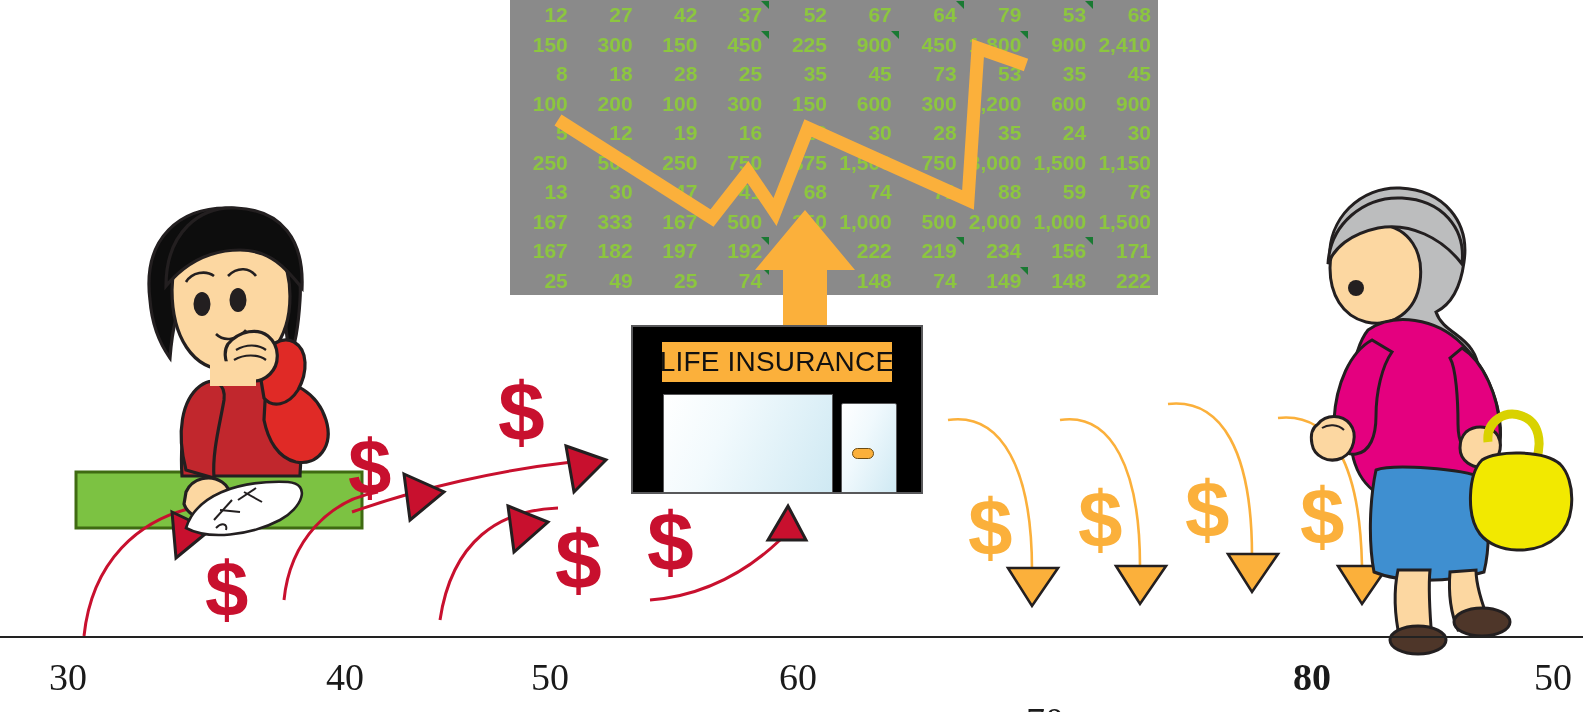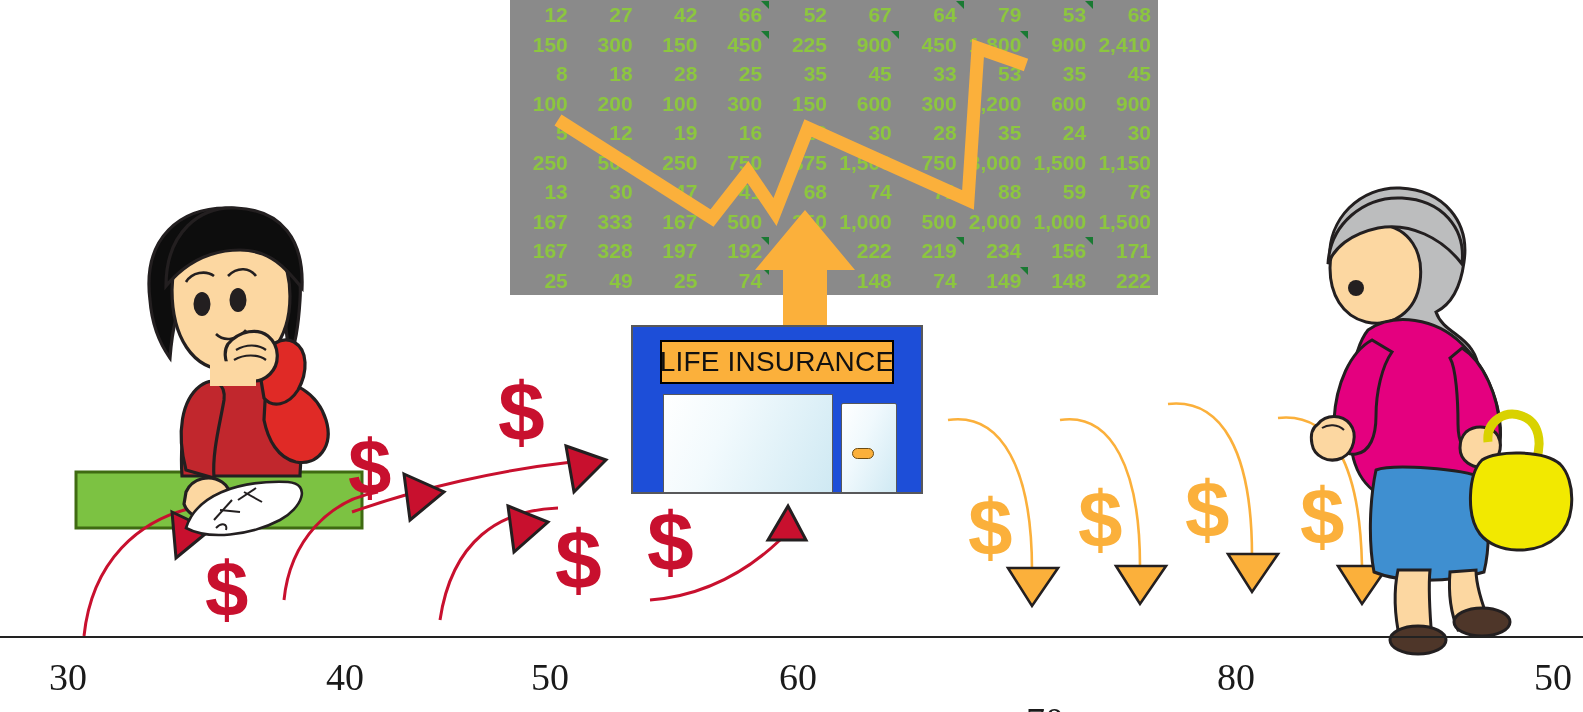--- a/index.html
+++ b/index.html
@@ -25,21 +25,21 @@
 
   
   #lineSvg{position:absolute;left:510px;top:0px;width:648px;height:281px;}
 
   
   #upArrow{position:absolute;left:755px;top:210px;width:100px;height:118px;}
 
   
   #building{
     position:absolute;left:631px;top:325px;width:292px;height:169px;
-    background:#1d4ed8;border:2px solid #58585a;box-sizing:border-box;
+    background:#000000;border:2px solid #58585a;box-sizing:border-box;
   }
   #sign{
     position:absolute;left:27px;top:13px;width:234px;height:44px;
     background:#fbb03b;border:2px solid #000;box-sizing:border-box;
     display:flex;align-items:center;justify-content:center;
   }
   #signText{font-size:28px;color:#111;font-family:"Liberation Sans",sans-serif;letter-spacing:.2px;white-space:nowrap;}
   #window{
     position:absolute;left:30px;top:67px;width:170px;height:99px;
     background:linear-gradient(115deg,#ffffff 0%,#f2fafd 35%,#cfe9f3 100%);
@@ -79,21 +79,21 @@
 
 <div id="stage">
 
   <div id="grid">
     <table id="gridTable">
         <tbody id="gridBody">
           <tr>
             <td>12</td>
             <td>27</td>
             <td>42</td>
-            <td class="cmt">66</td>
+            <td class="cmt">37</td>
             <td>52</td>
             <td>67</td>
             <td class="cmt">64</td>
             <td>79</td>
             <td class="cmt">53</td>
             <td>68</td>
           </tr>
           <tr>
             <td>150</td>
             <td>300</td>
@@ -106,21 +106,21 @@
             <td>900</td>
             <td>2,410</td>
           </tr>
           <tr>
             <td>8</td>
             <td>18</td>
             <td>28</td>
             <td>25</td>
             <td>35</td>
             <td>45</td>
-            <td>33</td>
+            <td>73</td>
             <td>53</td>
             <td>35</td>
             <td>45</td>
           </tr>
           <tr>
             <td>100</td>
             <td>200</td>
             <td>100</td>
             <td>300</td>
             <td>150</td>
@@ -173,21 +173,21 @@
             <td>500</td>
             <td>250</td>
             <td>1,000</td>
             <td>500</td>
             <td>2,000</td>
             <td>1,000</td>
             <td>1,500</td>
           </tr>
           <tr>
             <td>167</td>
-            <td>328</td>
+            <td>182</td>
             <td>197</td>
             <td class="cmt">192</td>
             <td></td>
             <td>222</td>
             <td class="cmt">219</td>
             <td>234</td>
             <td class="cmt">156</td>
             <td>171</td>
           </tr>
           <tr>
@@ -370,17 +370,17 @@
       <div class="dollar d-orange" style="left: 1300px; top: 477px; font-size: 80px;">$</div>
     </div>
 
   <div id="axisLine"></div>
   <div id="axisLabels">
       <div class="tick" style="left: 68px;">30</div>
       <div class="tick" style="left: 345px;">40</div>
       <div class="tick" style="left: 550px;">50</div>
       <div class="tick" style="left: 798px; text-align: right;">60</div>
       <div class="tick" style="left: 1045px; margin-top: 44px;">70</div>
-      <div class="tick" style="left: 1236px;">80</div>
+      <div class="tick" style="left: 1312px; font-weight: bold;">80</div>
       <div class="tick" style="left: 1553px;">50</div>
     </div>
 
 </div>
 
 </body></html>

